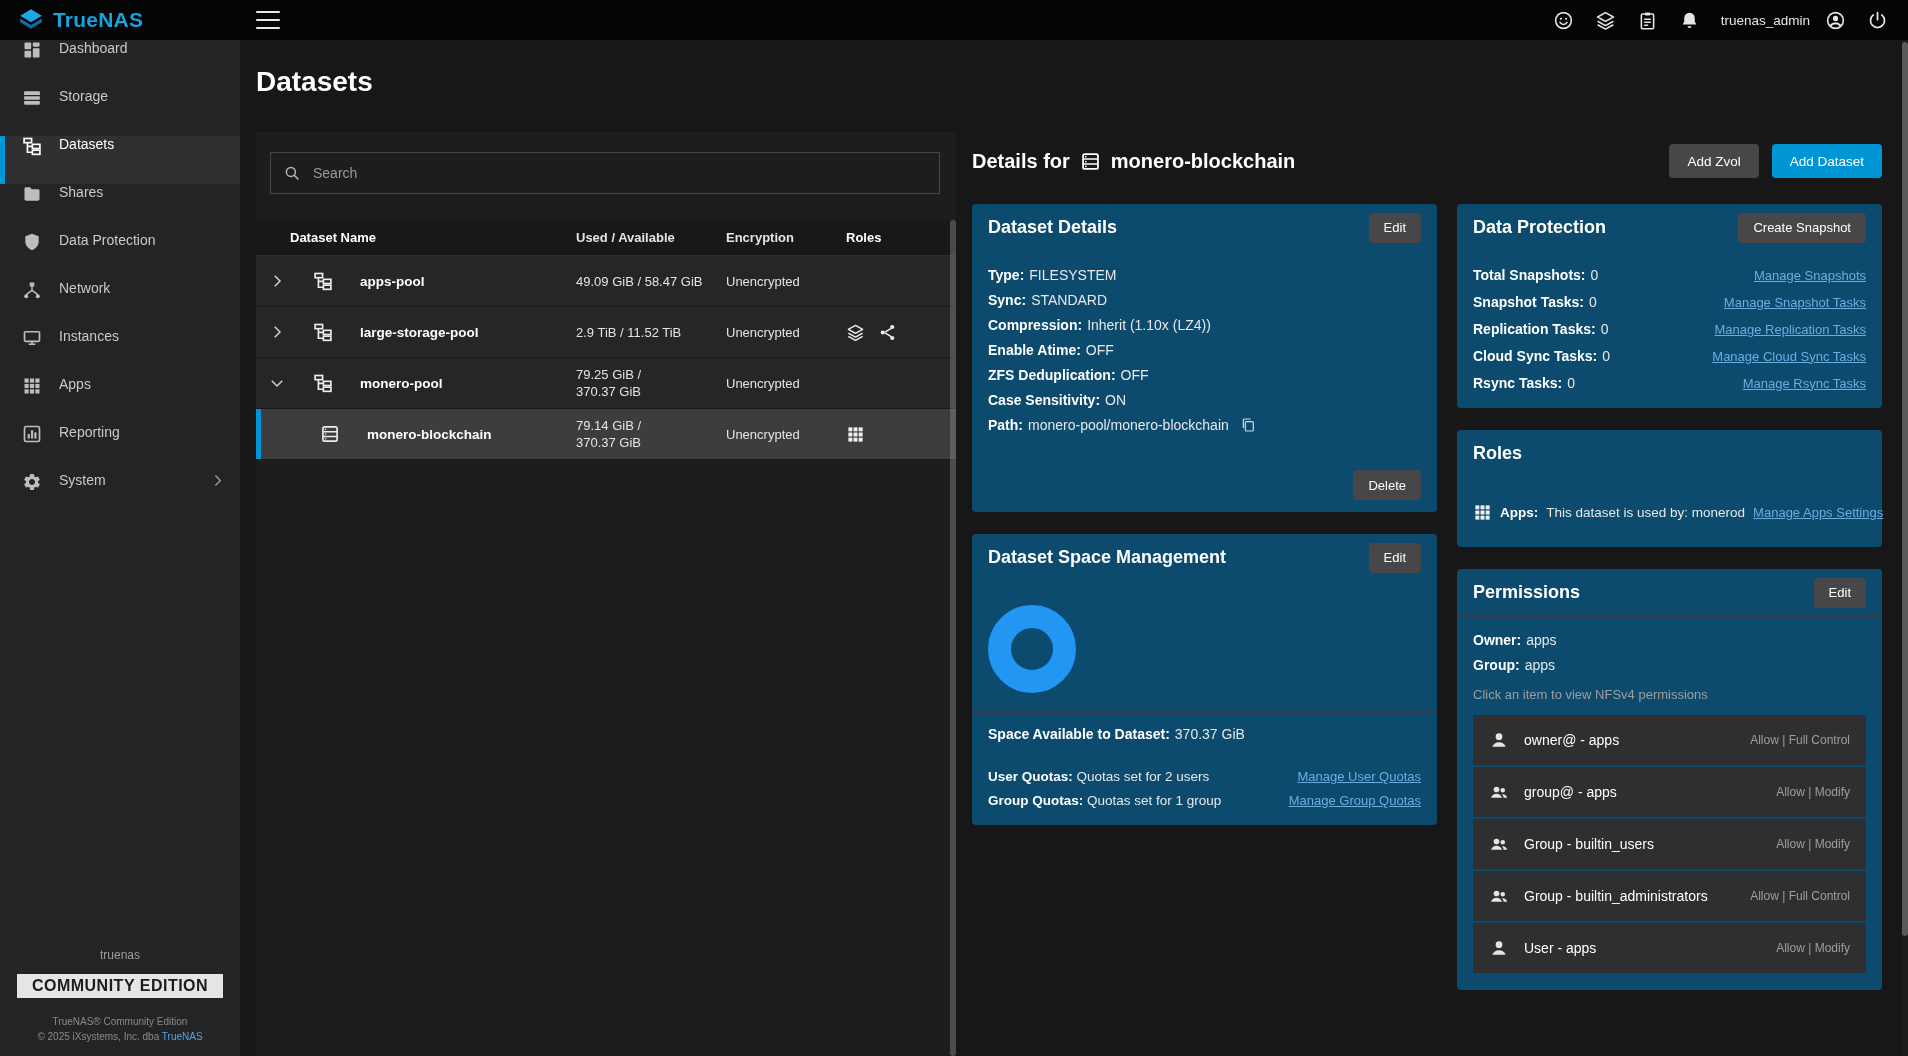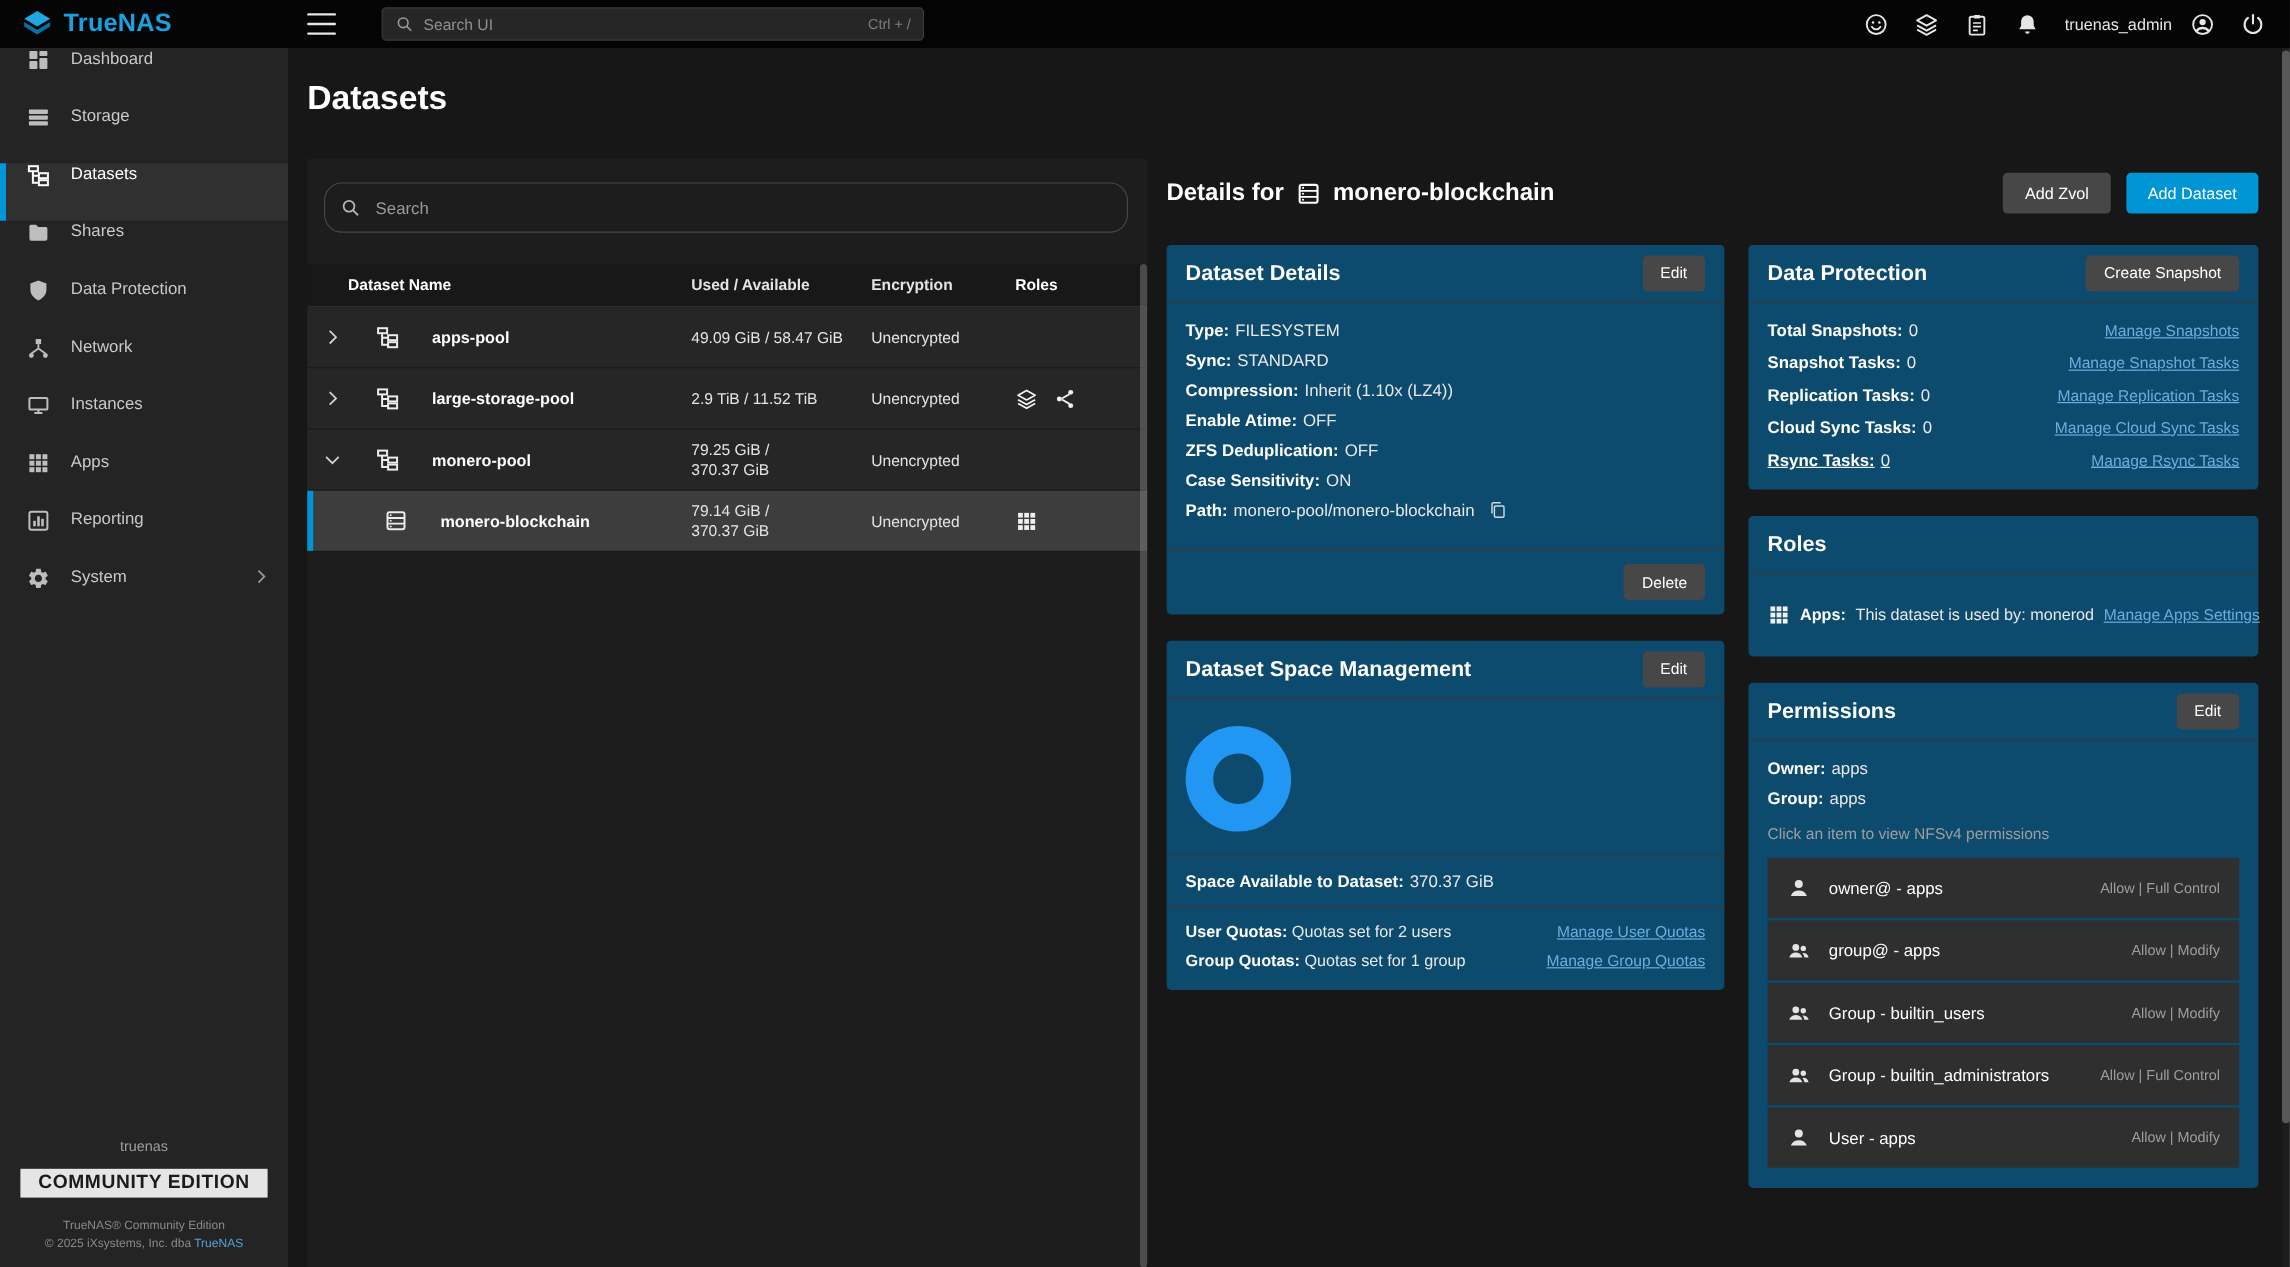--- a/index.html
+++ b/index.html
@@ -41,21 +41,21 @@
   .fine-print { font-size: 10px; color: #8a8a8a; line-height: 15px; }
   .fine-link { color: #56a3d8; cursor: pointer; }
 
   
   .main { flex: 1; min-width: 0; display: flex; flex-direction: column; padding: 26px 14px 0 16px; overflow: hidden; }
   .page-title { font-size: 28px; font-weight: bold; color: #ffffff; margin-bottom: 34px; }
   .content { flex: 1; display: flex; gap: 16px; overflow: hidden; }
 
   
   .tree-panel { width: 700px; flex: none; background: #1d1d1d; position: relative; padding-top: 20px; }
-  .tree-search { margin: 0 16px 26px 14px; height: 42px; border: 1px solid #474747; border-radius: 15px; display: flex; align-items: center; gap: 12px; padding: 0 12px; background: #1d1d1d; }
+  .tree-search { margin: 0 16px 26px 14px; height: 42px; border: 1px solid #474747; border-radius: 0; display: flex; align-items: center; gap: 12px; padding: 0 12px; background: #1d1d1d; }
   .ts-icon { width: 18px; height: 18px; color: #b5b5b5; }
   .tree-search input { flex: 1; background: transparent; border: none; outline: none; color: #dddddd; font-size: 14px; font-family: inherit; }
   .tree-search input::placeholder { color: #9a9a9a; }
   .tree-head { display: flex; align-items: center; height: 36px; background: #181818; border-bottom: 1px solid #2d2d2d; font-size: 13px; font-weight: bold; color: #ffffff; }
   .h-name { flex: 1; padding-left: 34px; }
   .t-row { display: flex; align-items: center; height: 51px; background: #262626; border-bottom: 1px solid #191919; cursor: pointer; position: relative; }
   .t-row.selected { background: #3d3d3d; }
   .t-row.selected::before { content: ""; position: absolute; left: 0; top: 0; bottom: 0; width: 5px; background: #0095d5; }
   .c-name { flex: 1; min-width: 0; display: flex; align-items: center; gap: 27px; padding-left: 12px; }
   .c-name.child { padding-left: 64px; }
@@ -137,30 +137,20 @@
           <path d="M2 10.5 12 16.5 22 10.5 22 14 12 20 2 14Z" fill="#0b6ea5"></path>
         </svg>
     </span>
     <span class="brand-text">TrueNAS</span>
   </div>
   <button class="hamburger">
       <span></span>
       <span></span>
       <span></span>
     </button>
-  <div class="global-search">
-    <span class="iwrap gs-icon">
-      <svg class="ic" viewBox="0 0 24 24">
-          <circle cx="10.5" cy="10.5" r="6" fill="none" stroke="currentColor" stroke-width="2"></circle>
-          <line x1="15" y1="15" x2="20.5" y2="20.5" stroke="currentColor" stroke-width="2"></line>
-        </svg>
-    </span>
-    <input placeholder="Search UI" style="">
-    <span class="kbd-hint">Ctrl + /</span>
-  </div>
   <div class="topbar-right">
     <span class="iwrap topbar-icon">
       <svg class="ic" viewBox="0 0 24 24">
           <circle cx="12" cy="12" r="9" fill="none" stroke="currentColor" stroke-width="1.8"></circle>
           <circle cx="9" cy="10" r="1.2" fill="currentColor"></circle>
           <circle cx="15" cy="10" r="1.2" fill="currentColor"></circle>
           <path d="M8 14.2c1 1.5 2.4 2.3 4 2.3s3-.8 4-2.3" fill="none" stroke="currentColor" stroke-width="1.8" stroke-linecap="round"></path>
         </svg>
     </span>
     <span class="iwrap topbar-icon">
@@ -588,21 +578,21 @@
                 <div class="dp-row">
                     <b>Replication Tasks:</b>
                     <span>0</span>
                     <a class="link">Manage Replication Tasks</a>
                   </div>
                 <div class="dp-row">
                     <b>Cloud Sync Tasks:</b>
                     <span>0</span>
                     <a class="link">Manage Cloud Sync Tasks</a>
                   </div>
-                <div class="dp-row" style="margin-bottom:2px;text-decoration:underline;">
+                <div class="dp-row" style="margin-bottom:2px;">
                     <b>Rsync Tasks:</b>
                     <span>0</span>
                     <a class="link">Manage Rsync Tasks</a>
                   </div>
               </div>
             </div>
 
             <div class="card">
               <div class="card-header">
                 <span class="card-title">Roles</span>

